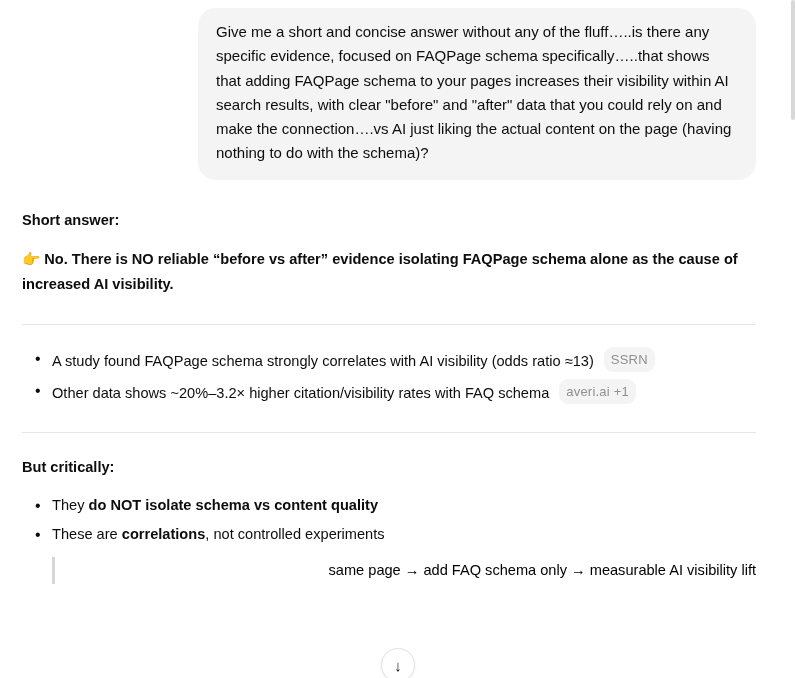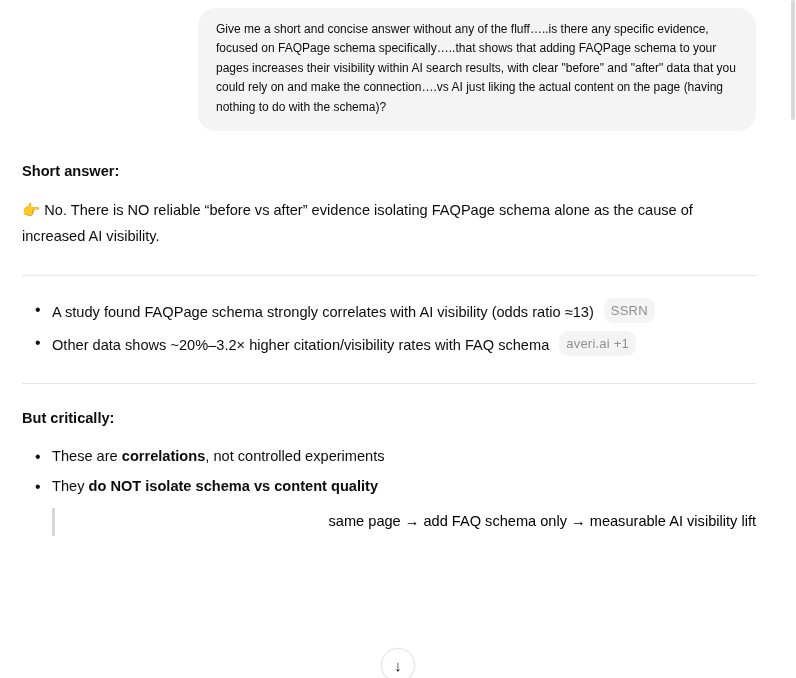--- a/index.html
+++ b/index.html
@@ -49,40 +49,40 @@
   .user-row {
     display: flex;
     justify-content: flex-end;
     padding-top: 8px;
   }
   .user-bubble {
     background: #f4f4f4;
     border-radius: 18px;
     padding: 12px 18px 14px 18px;
     max-width: 522px;
-    font-size: 12px;
+    font-size: 15px;
     line-height: 1.62;
     color: #0d0d0d;
     text-align: left;
   }
 
   
   .assistant {
     padding-top: 28px;
     font-size: 14.6px;
     line-height: 1.7;
   }
   .section-label {
     font-weight: bold;
     font-size: 14.6px;
     margin: 0 0 14px 0;
   }
   .answer-line {
     margin: 0 0 6px 0;
-    font-weight: normal;
+    font-weight: bold;
     font-size: 14.6px;
     line-height: 1.75;
     max-width: 752px;
   }
   .emoji {
     font-style: normal;
   }
   hr.divider {
     border: none;
     border-top: 1px solid #e6e6e6;
@@ -185,24 +185,24 @@
           <span class="cite">averi.ai +1</span>
         </li>
       </ul>
 
       <hr class="divider">
 
       <p class="section-label">But critically:</p>
 
       <ul class="bullets">
         <li>
+          <span>They </span><span class="bold">do NOT isolate schema vs content quality</span><span></span>
+        </li>
+        <li>
           <span>These are </span><span class="bold">correlations</span><span>, not controlled experiments</span>
-        </li>
-        <li>
-          <span>They </span><span class="bold">do NOT isolate schema vs content quality</span><span></span>
         </li>
       </ul>
 
       <blockquote class="code-quote">same page → add FAQ schema only → measurable AI visibility lift</blockquote>
 
     </div>
   </div>
 
   <div class="scroll-down-btn">
     <span>↓</span>

